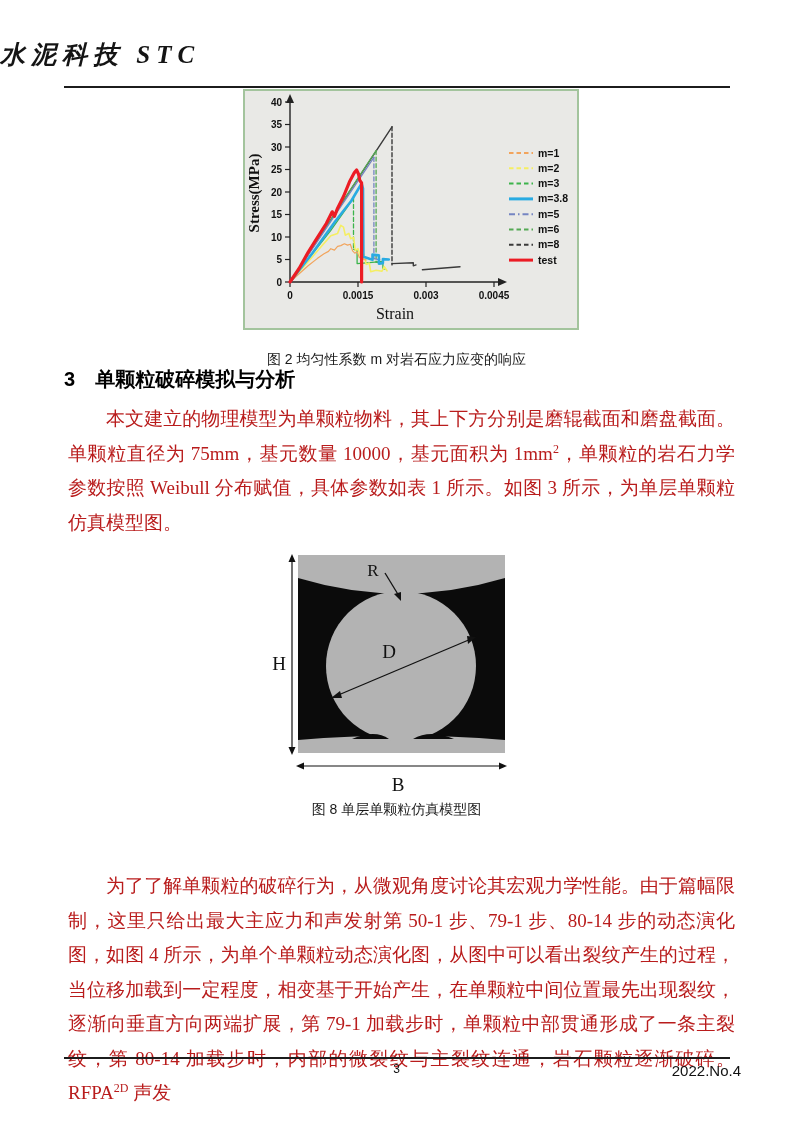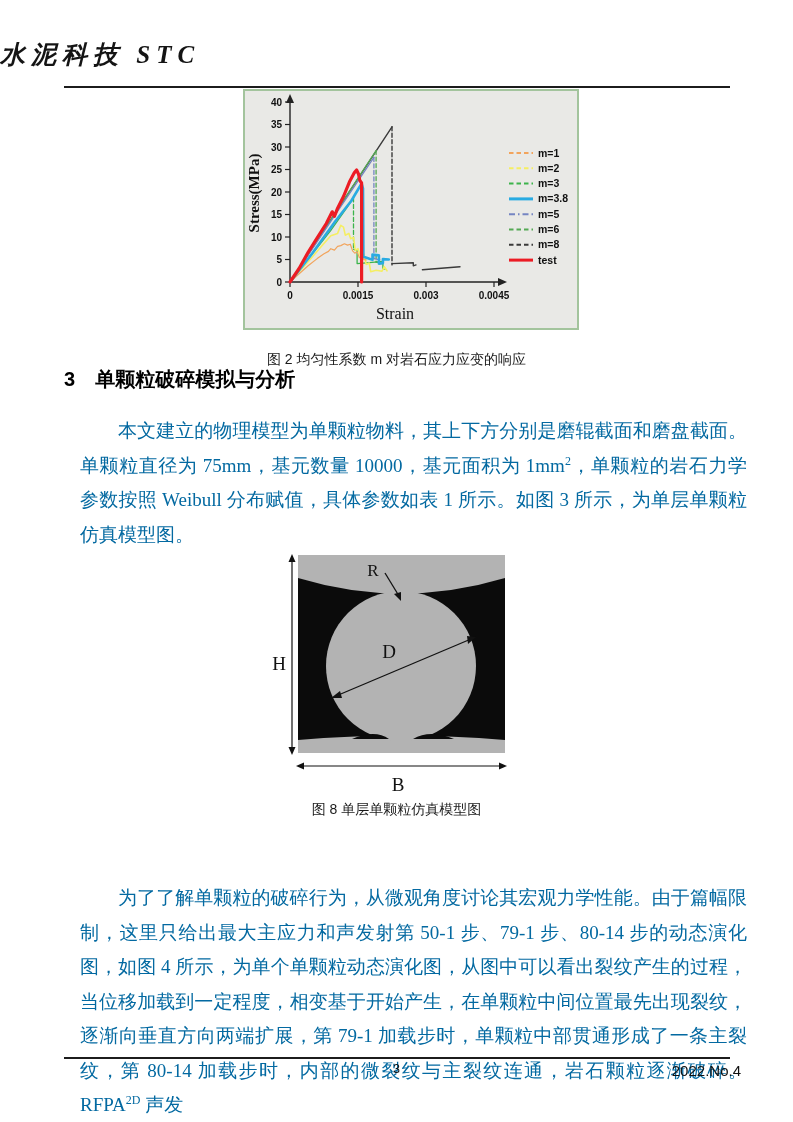--- a/index.html
+++ b/index.html
@@ -11,21 +11,21 @@
   .figure2-box{position:absolute;top:89px;left:243px;width:332px;height:237px;
         background:#e9e9e6;border:2px solid #a3c49d;}
   .fig-caption{position:absolute;left:0;width:100%;text-align:center;
         font-family:"Liberation Sans","DejaVu Sans",sans-serif;font-size:14px;color:#1a1a1a;}
   .cap2{top:319px;margin-top:32px;}
   .cap3{top:801px;}
   .section-heading{position:absolute;top:366px;left:64px;width:666px;
         font-family:"Liberation Sans","DejaVu Sans",sans-serif;font-size:20px;font-weight:700;color:#000000;}
   .section-heading .sec-num{margin-right:20px;}
   .body-para{position:absolute;left:64px;width:667px;font-size:19px;line-height:34.5px;
-        text-align:justify;text-indent:2em;color:#0369a1;margin:16px;}
+        text-align:justify;text-indent:2em;color:#b91c1c;margin:4px;}
   .para1{top:398px;}
   .para2{top:865px;}
   .body-para sup{font-size:12px;line-height:0;}
   .fig3-wrap{position:absolute;top:552px;left:0;width:100%;display:flex;justify-content:center;}
   .footer-rule{position:absolute;top:1057px;left:64px;width:666px;border-top:2px solid #1c1c1c;}
   .footer-page{position:absolute;top:1062px;left:0;width:100%;text-align:center;
         font-family:"Liberation Sans","DejaVu Sans",sans-serif;font-size:12px;color:#111;}
   .footer-issue{position:absolute;top:1062px;right:52px;
         font-family:"Liberation Sans","DejaVu Sans",sans-serif;font-size:15px;color:#111;}
 </style>

